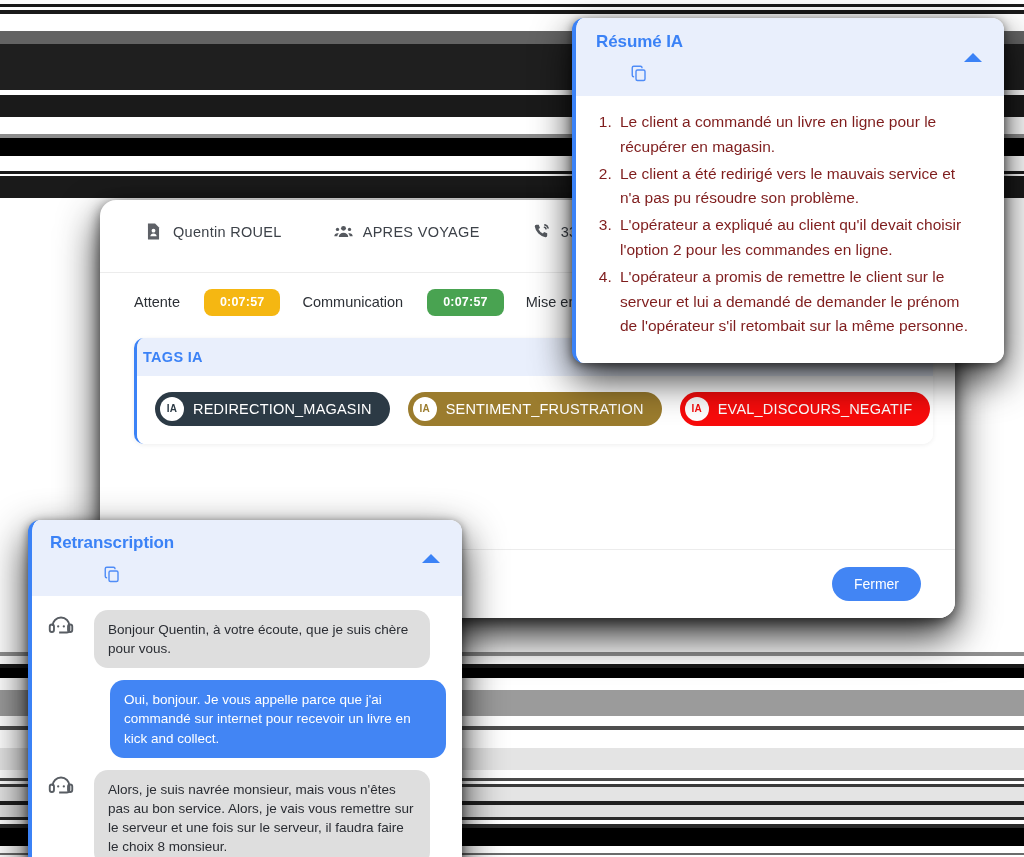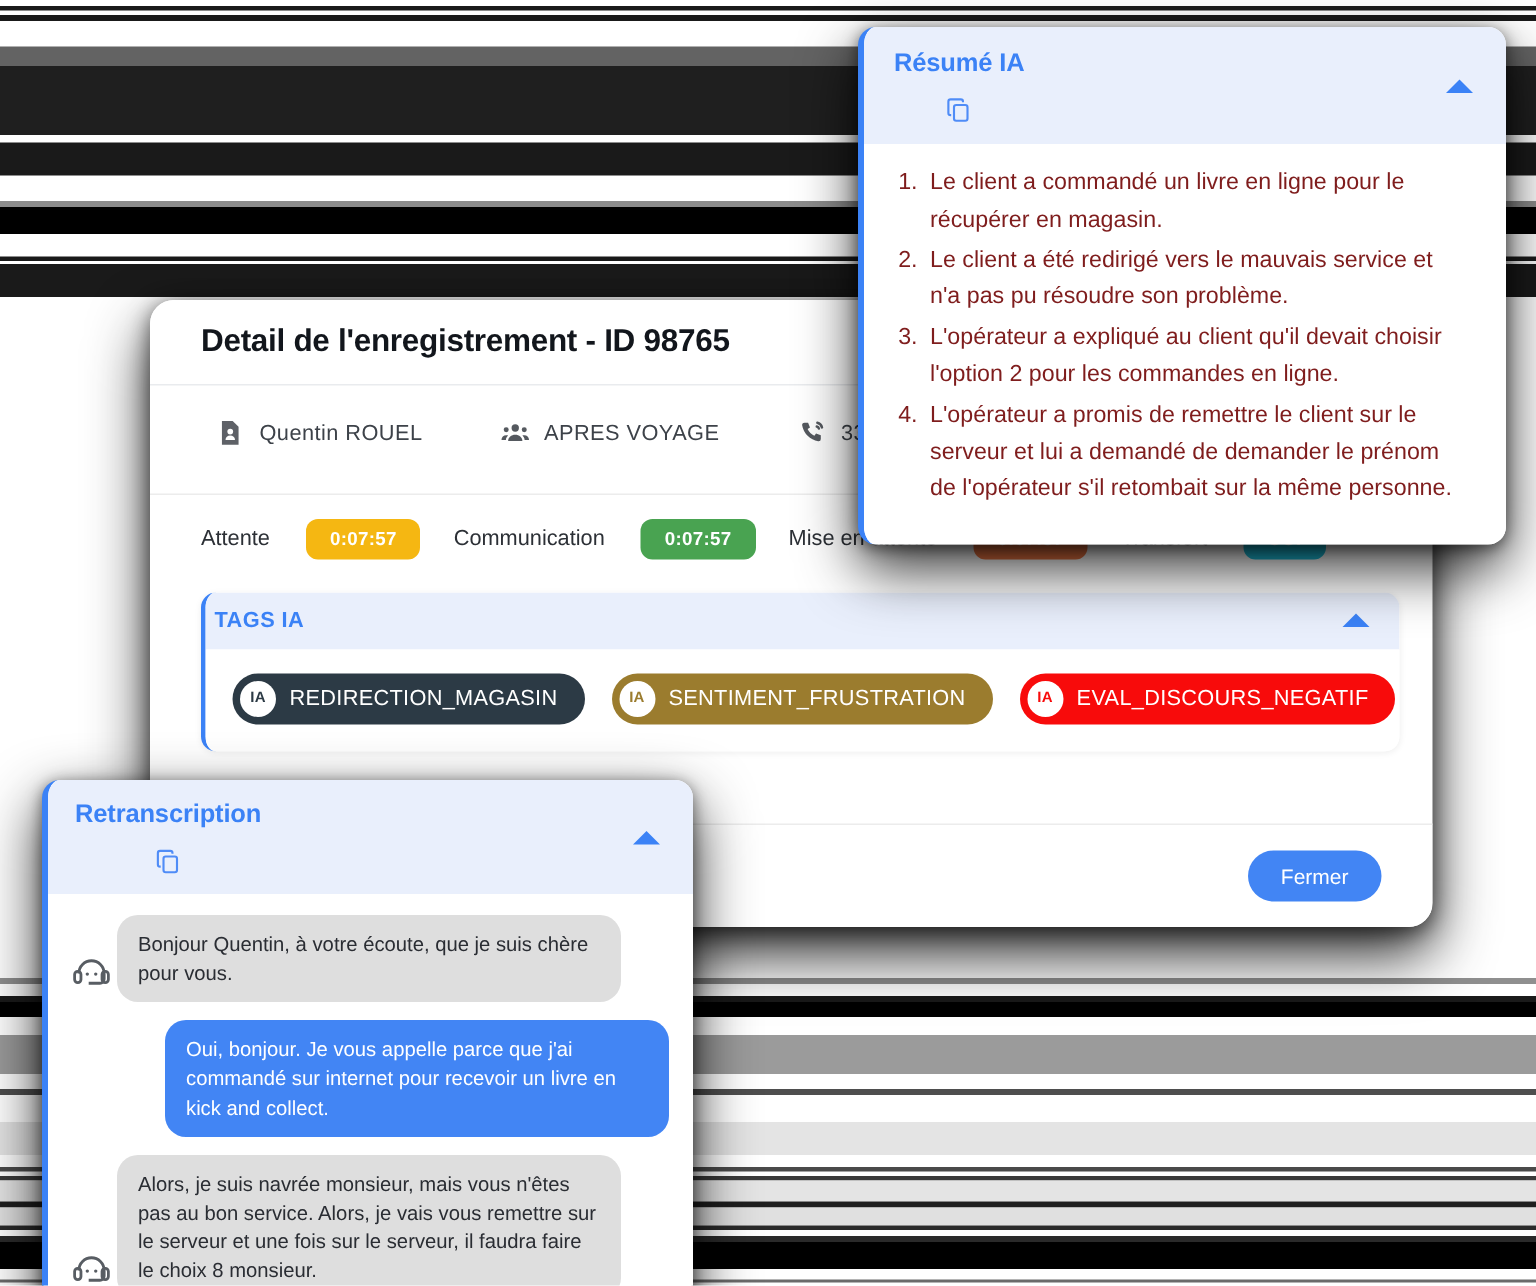--- a/index.html
+++ b/index.html
@@ -285,21 +285,21 @@
     z-index: 16;
   }
   #retranscription-panel .panel-header { padding: 13px 22px 13px 18px; }
   #retranscription-body {
     background: #ffffff;
     padding: 14px 16px 18px 14px;
     display: flex;
     flex-direction: column;
     gap: 12px;
   }
-  .msg-row { display: flex; align-items: flex-end; gap: 2px; }
+  .msg-row { display: flex; align-items: flex-start; gap: 18px; }
   .msg-row.agent { justify-content: flex-start; }
   .msg-row.client { justify-content: flex-end; }
   .agent-avatar { width: 30px; height: 30px; flex: none; color: #585d63; }
   .bubble {
     border-radius: 14px;
     padding: 10px 14px;
     font-size: 13.5px;
     line-height: 1.42;
     max-width: 308px;
   }
@@ -331,23 +331,20 @@
     <div class="bg-bar" style="top: 801px; height: 4px; width: 1024px; background: rgb(31, 31, 31);"></div>
     <div class="bg-bar" style="top: 805px; height: 12px; width: 1024px; background: rgb(224, 224, 224);"></div>
     <div class="bg-bar" style="top: 817px; height: 3px; width: 1024px; background: rgb(42, 42, 42);"></div>
     <div class="bg-bar" style="top: 824px; height: 4px; width: 1024px; background: rgb(42, 42, 42);"></div>
     <div class="bg-bar" style="top: 828px; height: 18px; width: 1024px; background: rgb(0, 0, 0);"></div>
     <div class="bg-bar" style="top: 853px; height: 2px; width: 1024px; background: rgb(107, 107, 107);"></div>
   </div>
 
 <div class="card" id="detail-window">
 
-  <div id="detail-title-bar">
-    <div class="title">Detail de l'enregistrement - ID 98765</div>
-  </div>
 
   <div class="meta-row">
 
     <div class="meta-item">
       <span>
         <svg class="meta-icon" viewBox="0 0 24 24" fill="currentColor" aria-hidden="true">
           <path d="M5 2h9l5 5v15H5z" opacity="0.95"></path>
           <circle cx="12" cy="11" r="2.4" fill="#ffffff"></circle>
           <path d="M8 18c0-2.2 1.8-3.6 4-3.6s4 1.4 4 3.6z" fill="#ffffff"></path>
         </svg>

